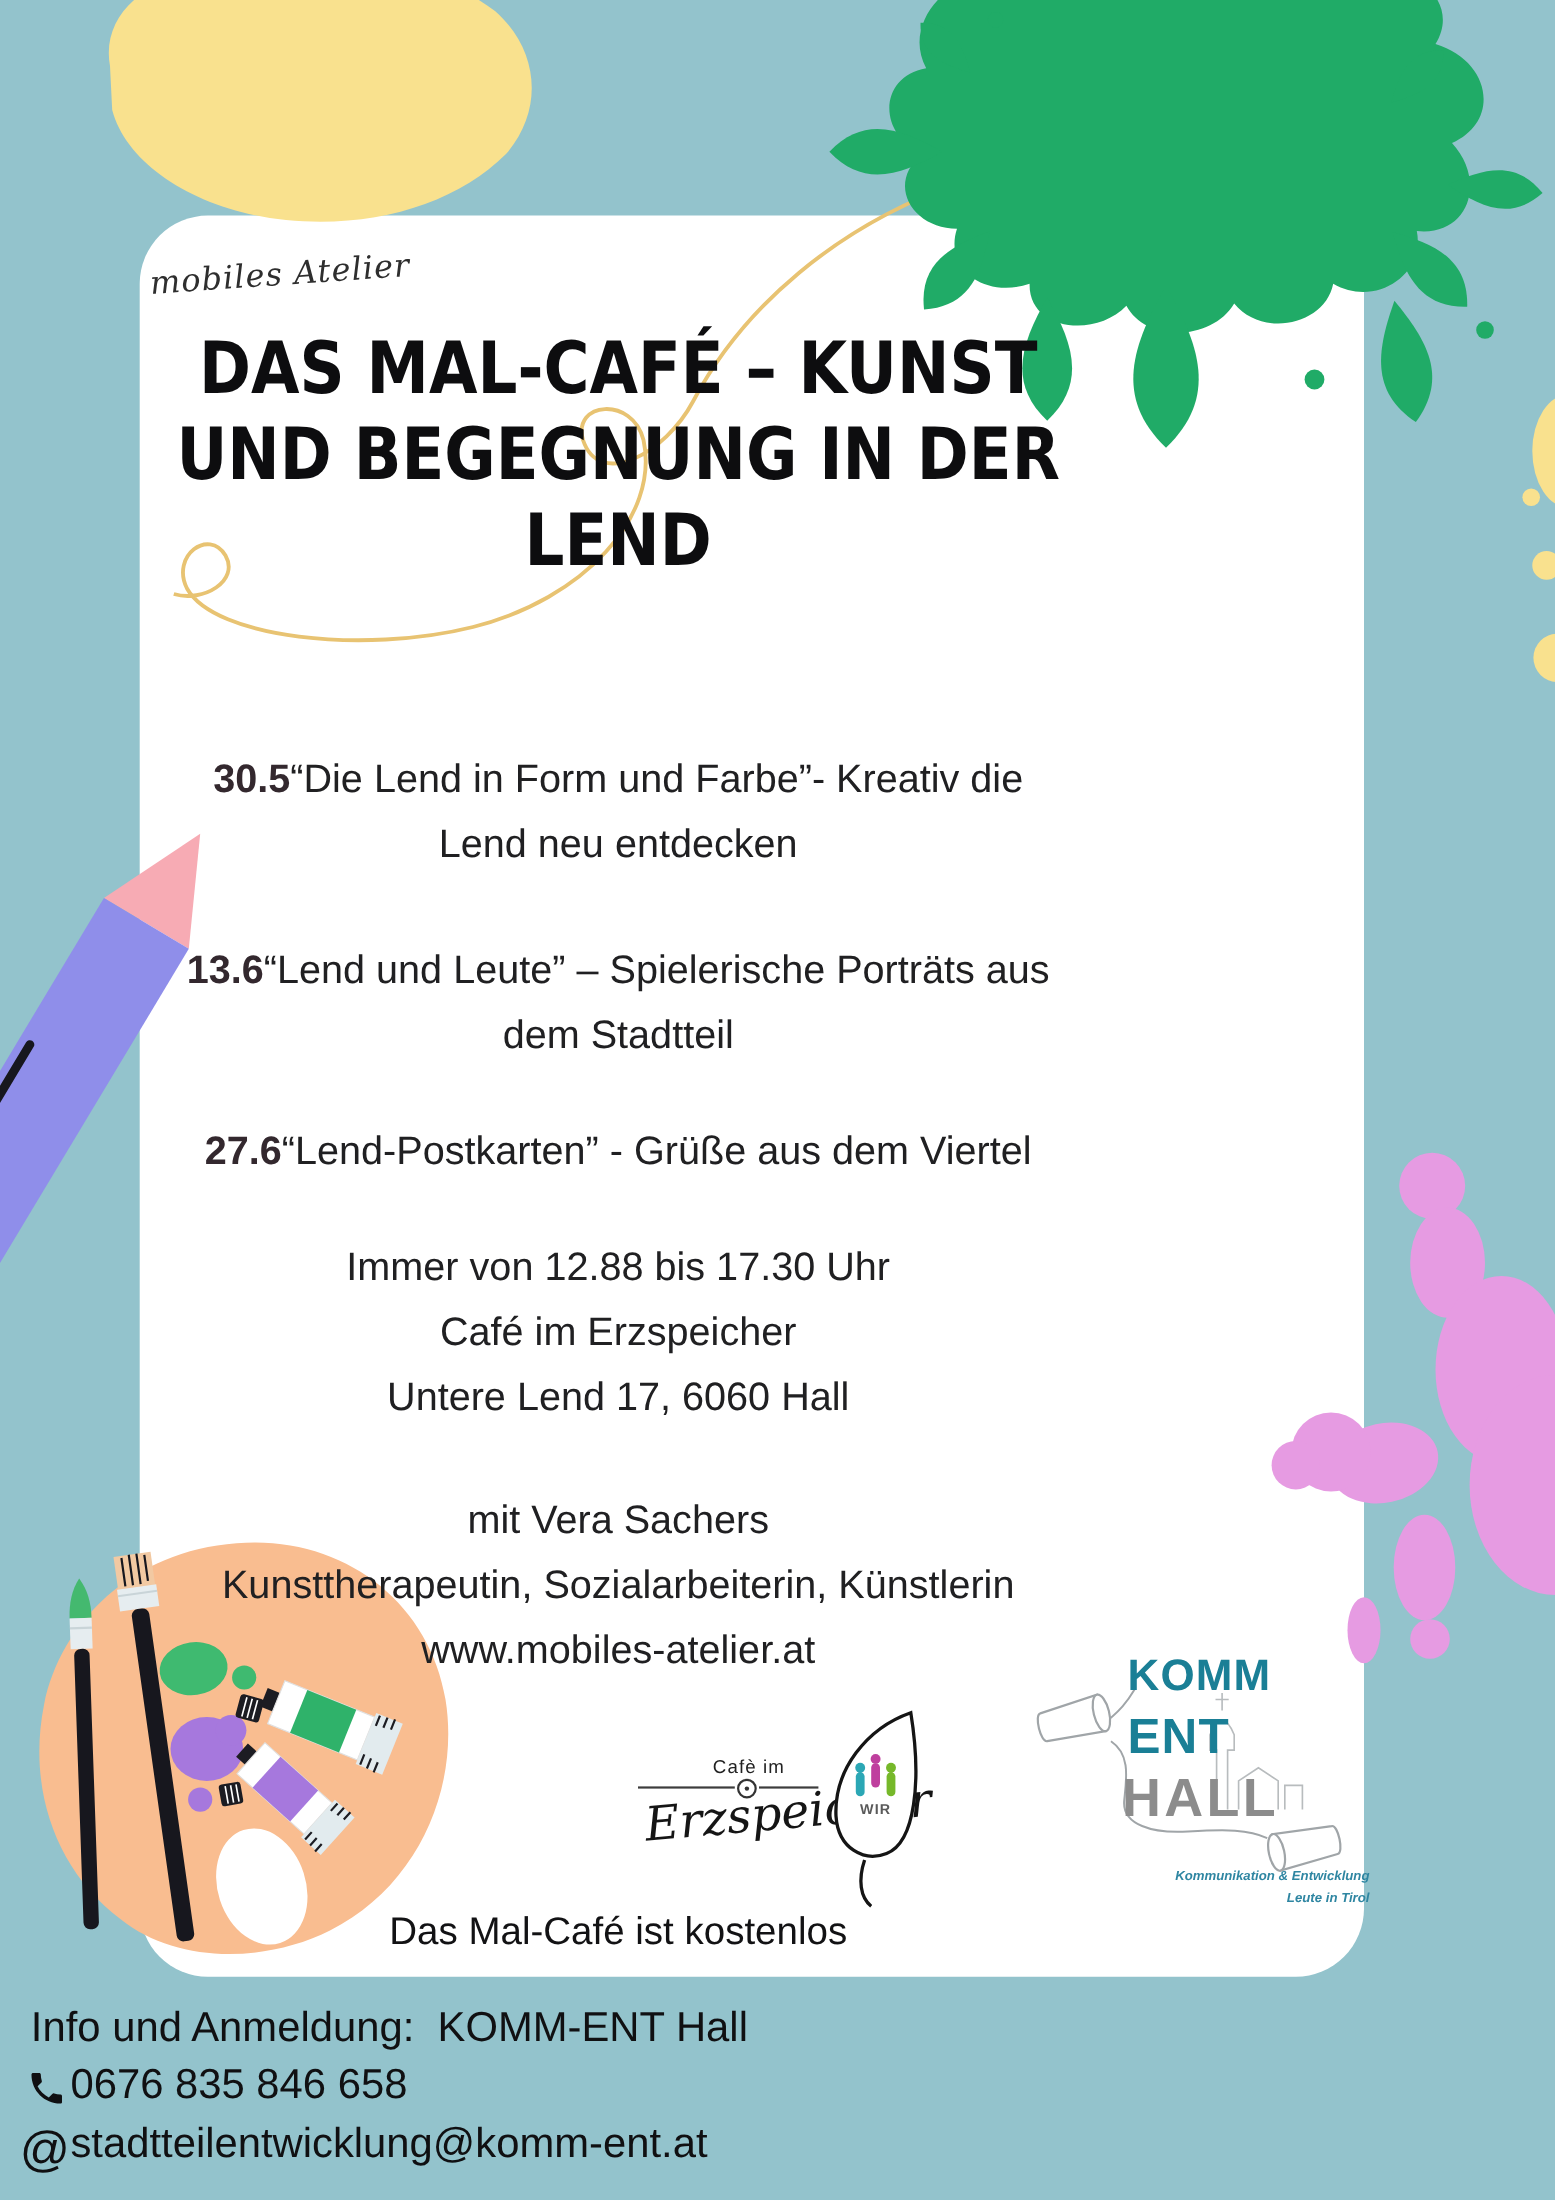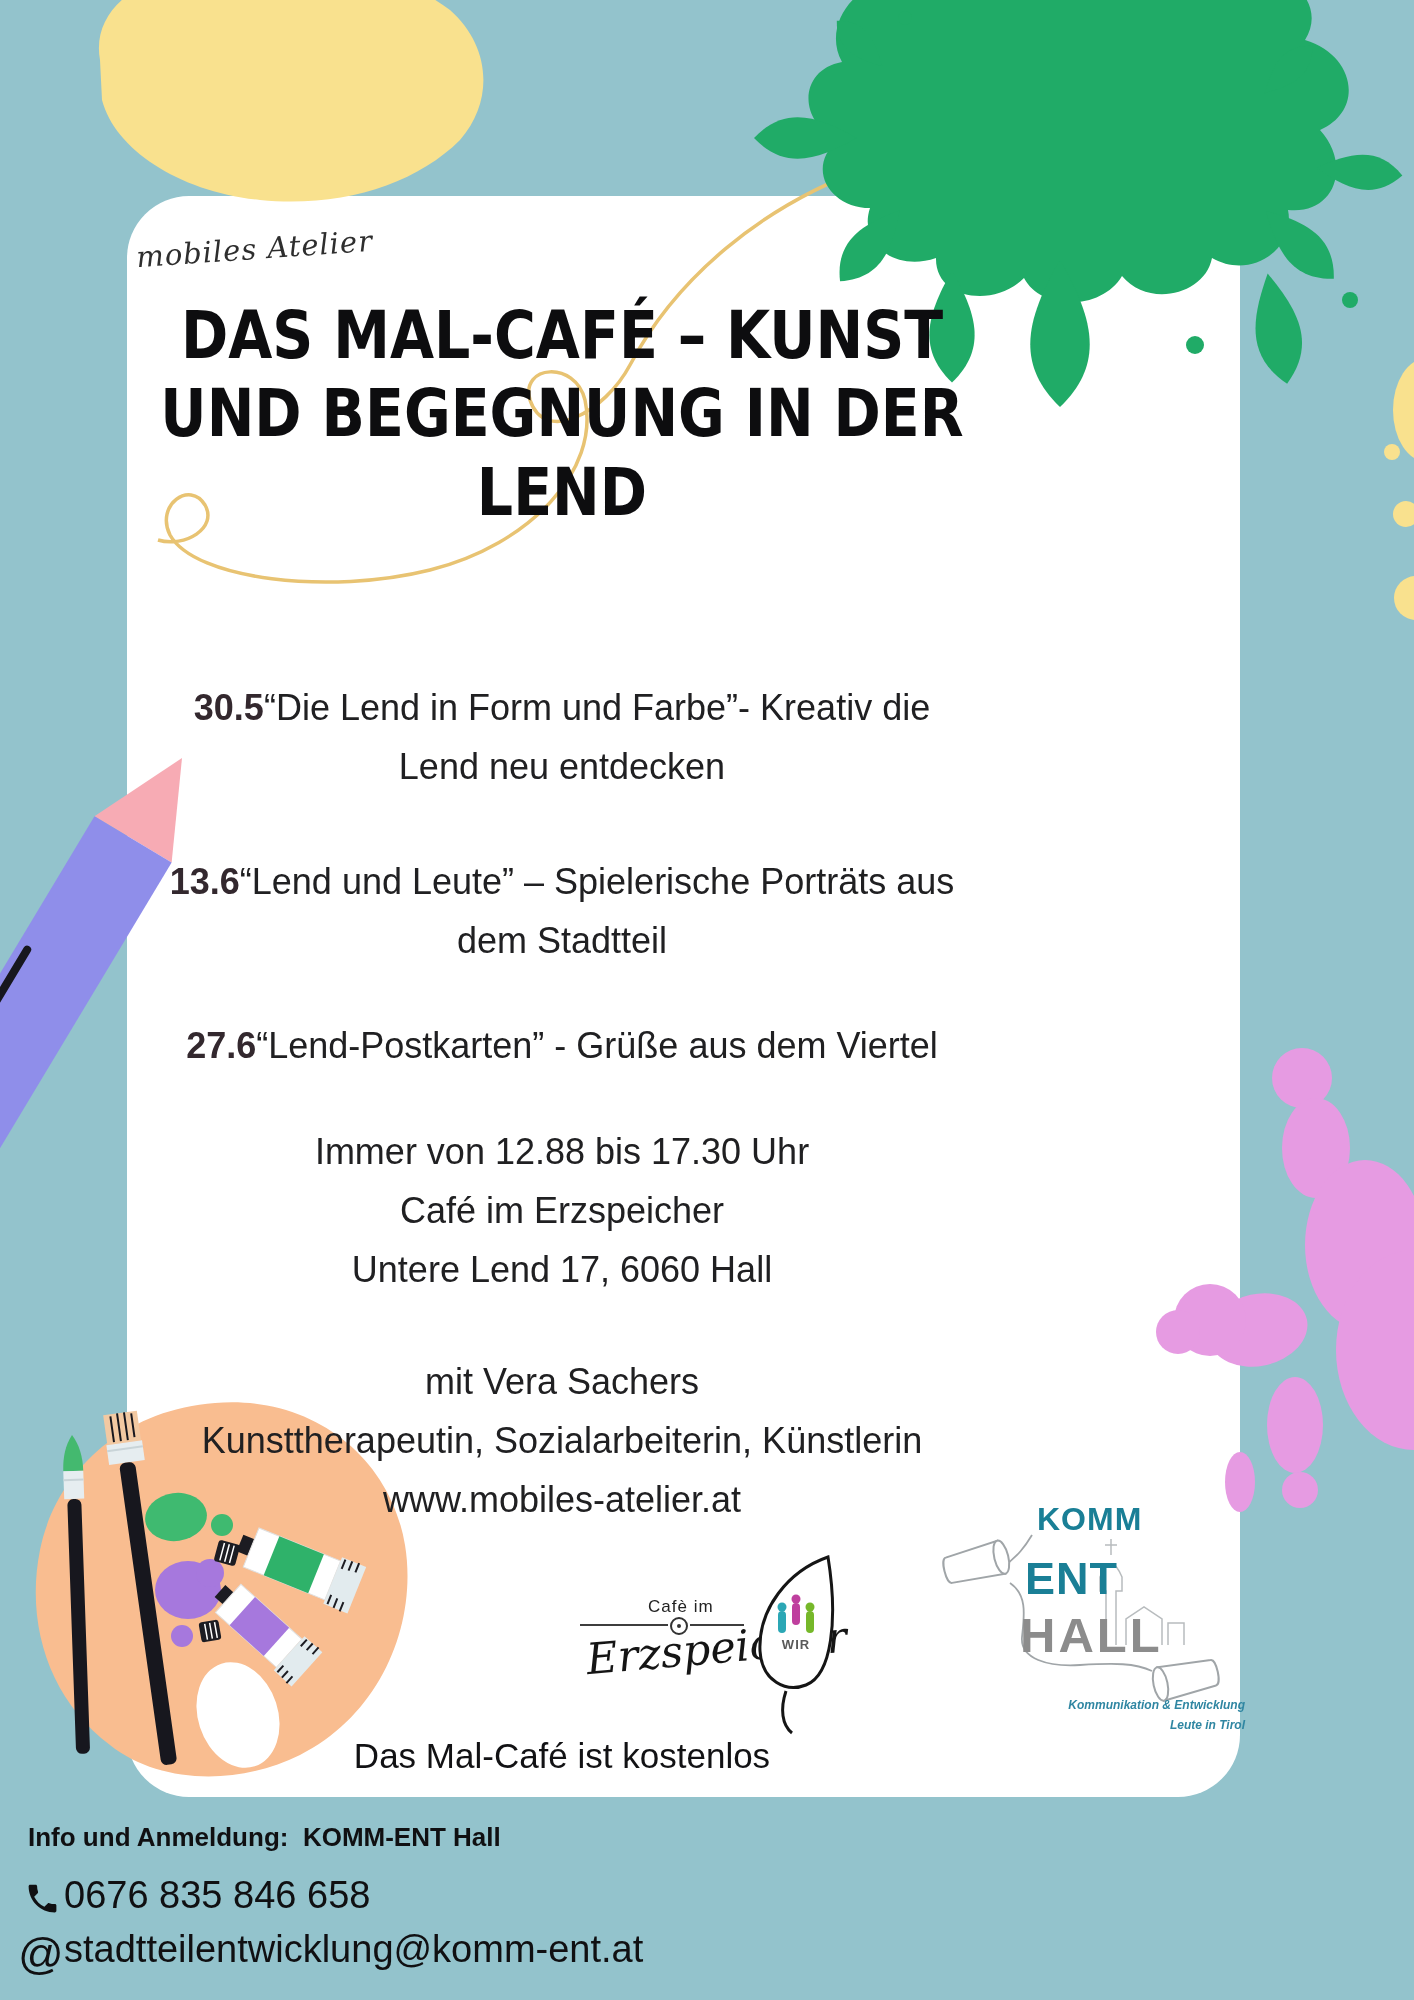--- a/index.html
+++ b/index.html
@@ -15,28 +15,28 @@
   
   .content{position:absolute;left:127px;top:0;width:870px;text-align:center;z-index:25;}
   .title{position:absolute;left:0;top:296px;width:100%;font-family:"DejaVu Sans",sans-serif;
          font-weight:bold;font-size:57px;line-height:68px;color:#0d0d0f;letter-spacing:0px;
          transform:scaleY(1.15);transform-origin:top center;}
   .event{position:absolute;left:0;width:100%;font-size:36px;line-height:59px;color:#202022;}
   .event .date{font-weight:bold;color:#33282e;}
   .block{position:absolute;left:0;width:100%;font-size:36px;line-height:59px;color:#202022;}
   .note{position:absolute;left:0;top:1736px;width:100%;font-size:35px;color:#121214;}
   
-  .footer-info{position:absolute;left:28px;top:1822px;font-size:26px;color:#101012;z-index:40;font-weight:bold;}
+  .footer-info{position:absolute;left:28px;top:1822px;font-size:38px;color:#101012;z-index:40;}
   .footer-row{position:absolute;left:64px;font-size:38px;color:#101012;z-index:40;}
   .phone-ico{position:absolute;left:24px;top:1880px;width:37px;height:37px;z-index:40;}
   .at-sym{position:absolute;left:18px;top:1928px;font-size:45px;color:#101012;z-index:40;}
   
   .komment{position:absolute;left:930px;top:1495px;width:315px;height:252px;z-index:26;}
-  .komment .w1{position:absolute;left:95px;top:6px;font-size:32px;font-weight:bold;
-               color:#1a7f96;letter-spacing:1px;font-family:"Liberation Sans",sans-serif;margin-left:12px;}
+  .komment .w1{position:absolute;left:95px;top:6px;font-size:40px;font-weight:bold;
+               color:#1a7f96;letter-spacing:1px;font-family:"Liberation Sans",sans-serif;}
   .komment .w2{position:absolute;left:95px;top:58px;font-size:45px;font-weight:bold;
                color:#1a7f96;letter-spacing:1px;}
   .komment .w3{position:absolute;left:90px;top:112px;font-size:49px;font-weight:bold;
                color:#8c8c8c;letter-spacing:3px;}
   .komment .tag{position:absolute;right:0;top:200px;width:100%;text-align:right;
                 font-size:12px;font-style:italic;font-weight:bold;color:#2f86a2;line-height:20px;}
   
   .erz{position:absolute;left:430px;top:1535px;width:420px;height:200px;z-index:26;}
   .erz .cafeim{position:absolute;left:218px;top:62px;font-size:17px;color:#222;letter-spacing:1px;}
   .erz .l1{position:absolute;left:150px;top:89px;width:88px;border-top:2px solid #3d3d3d;}

